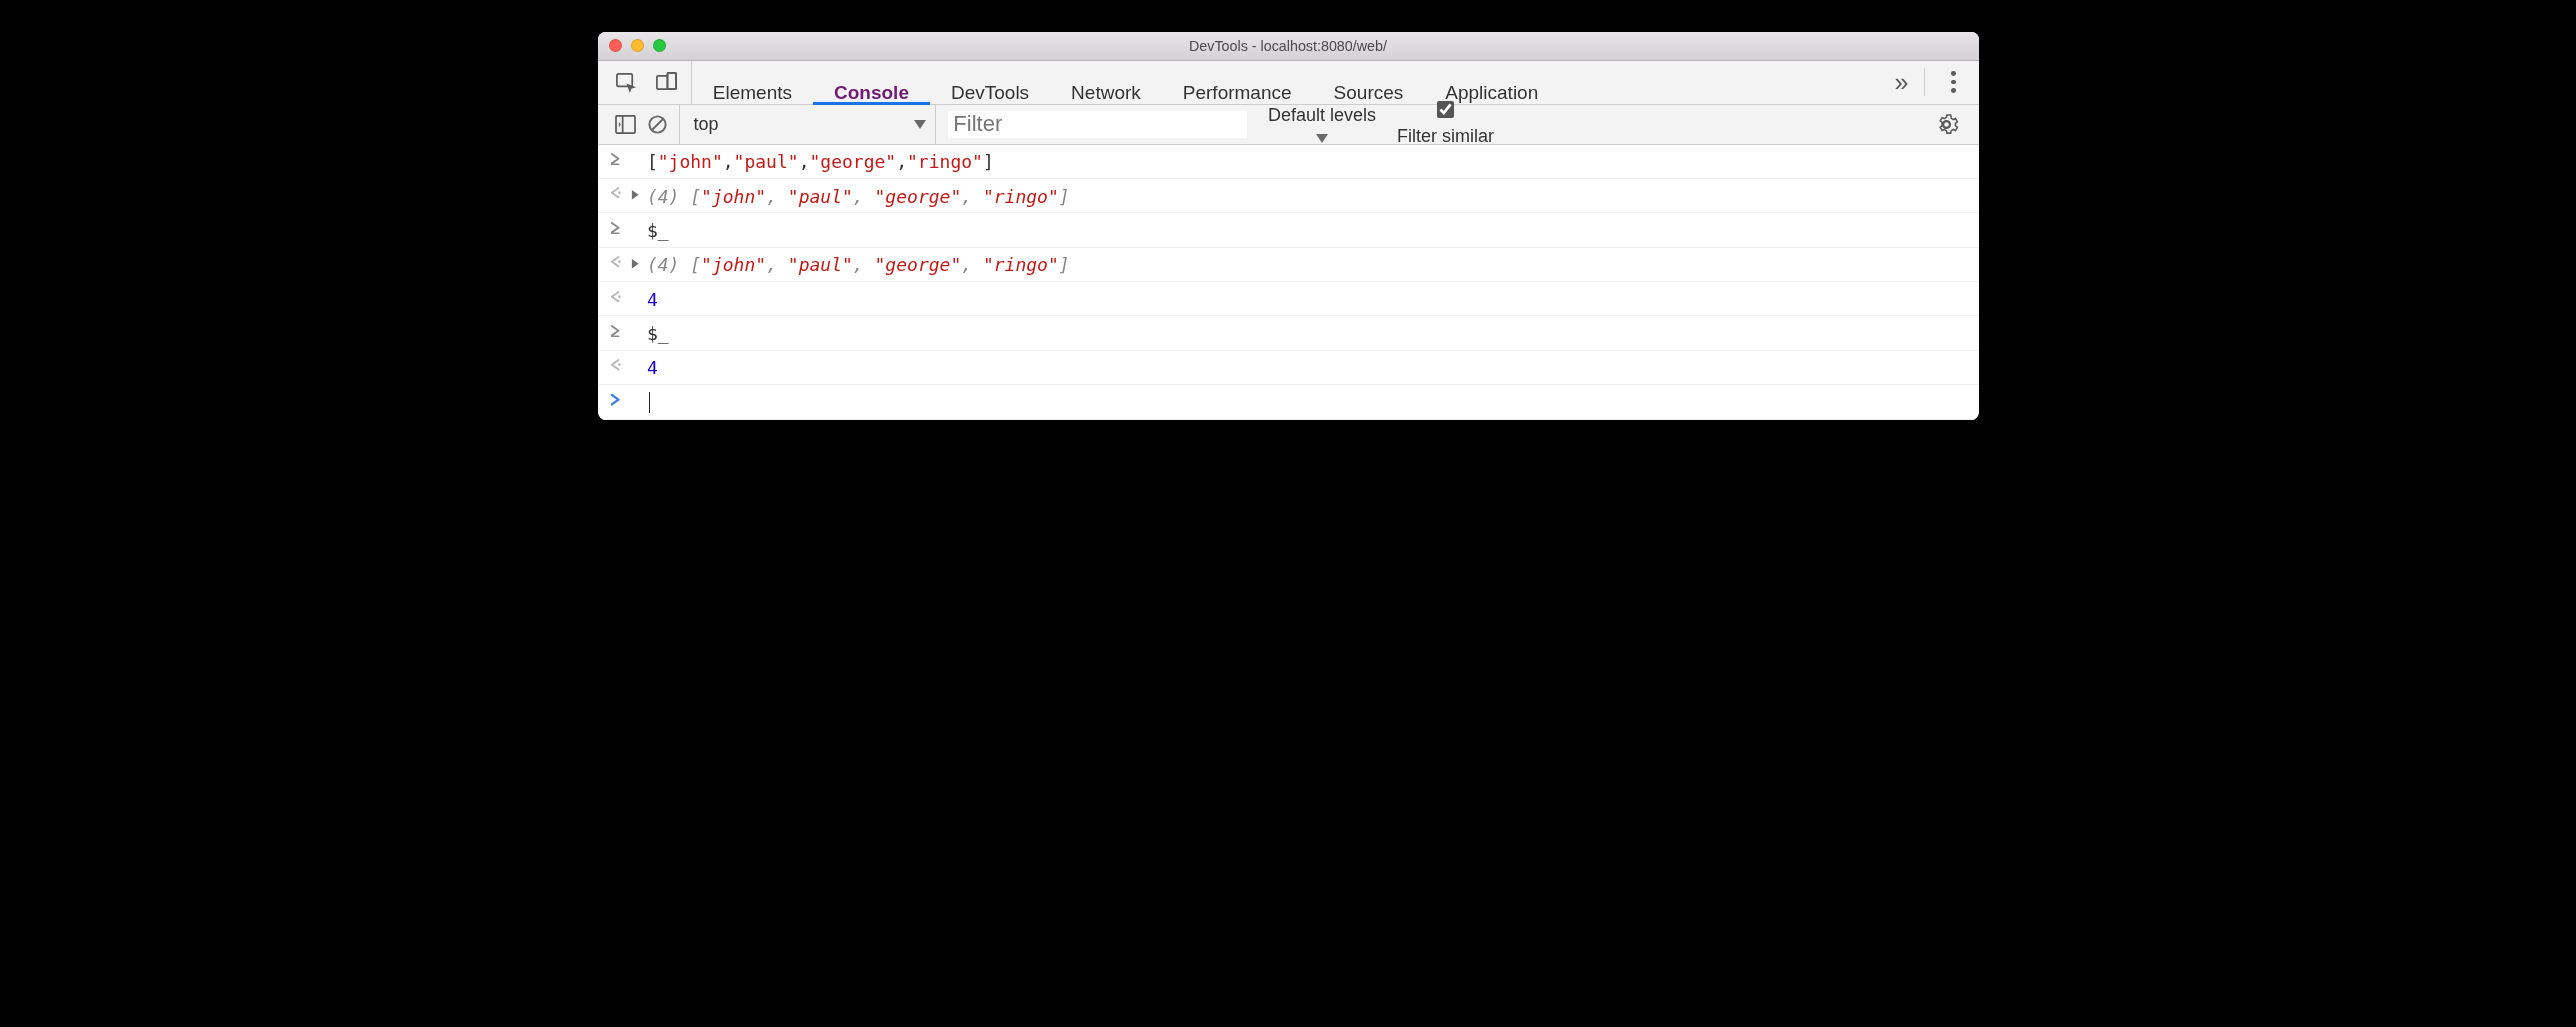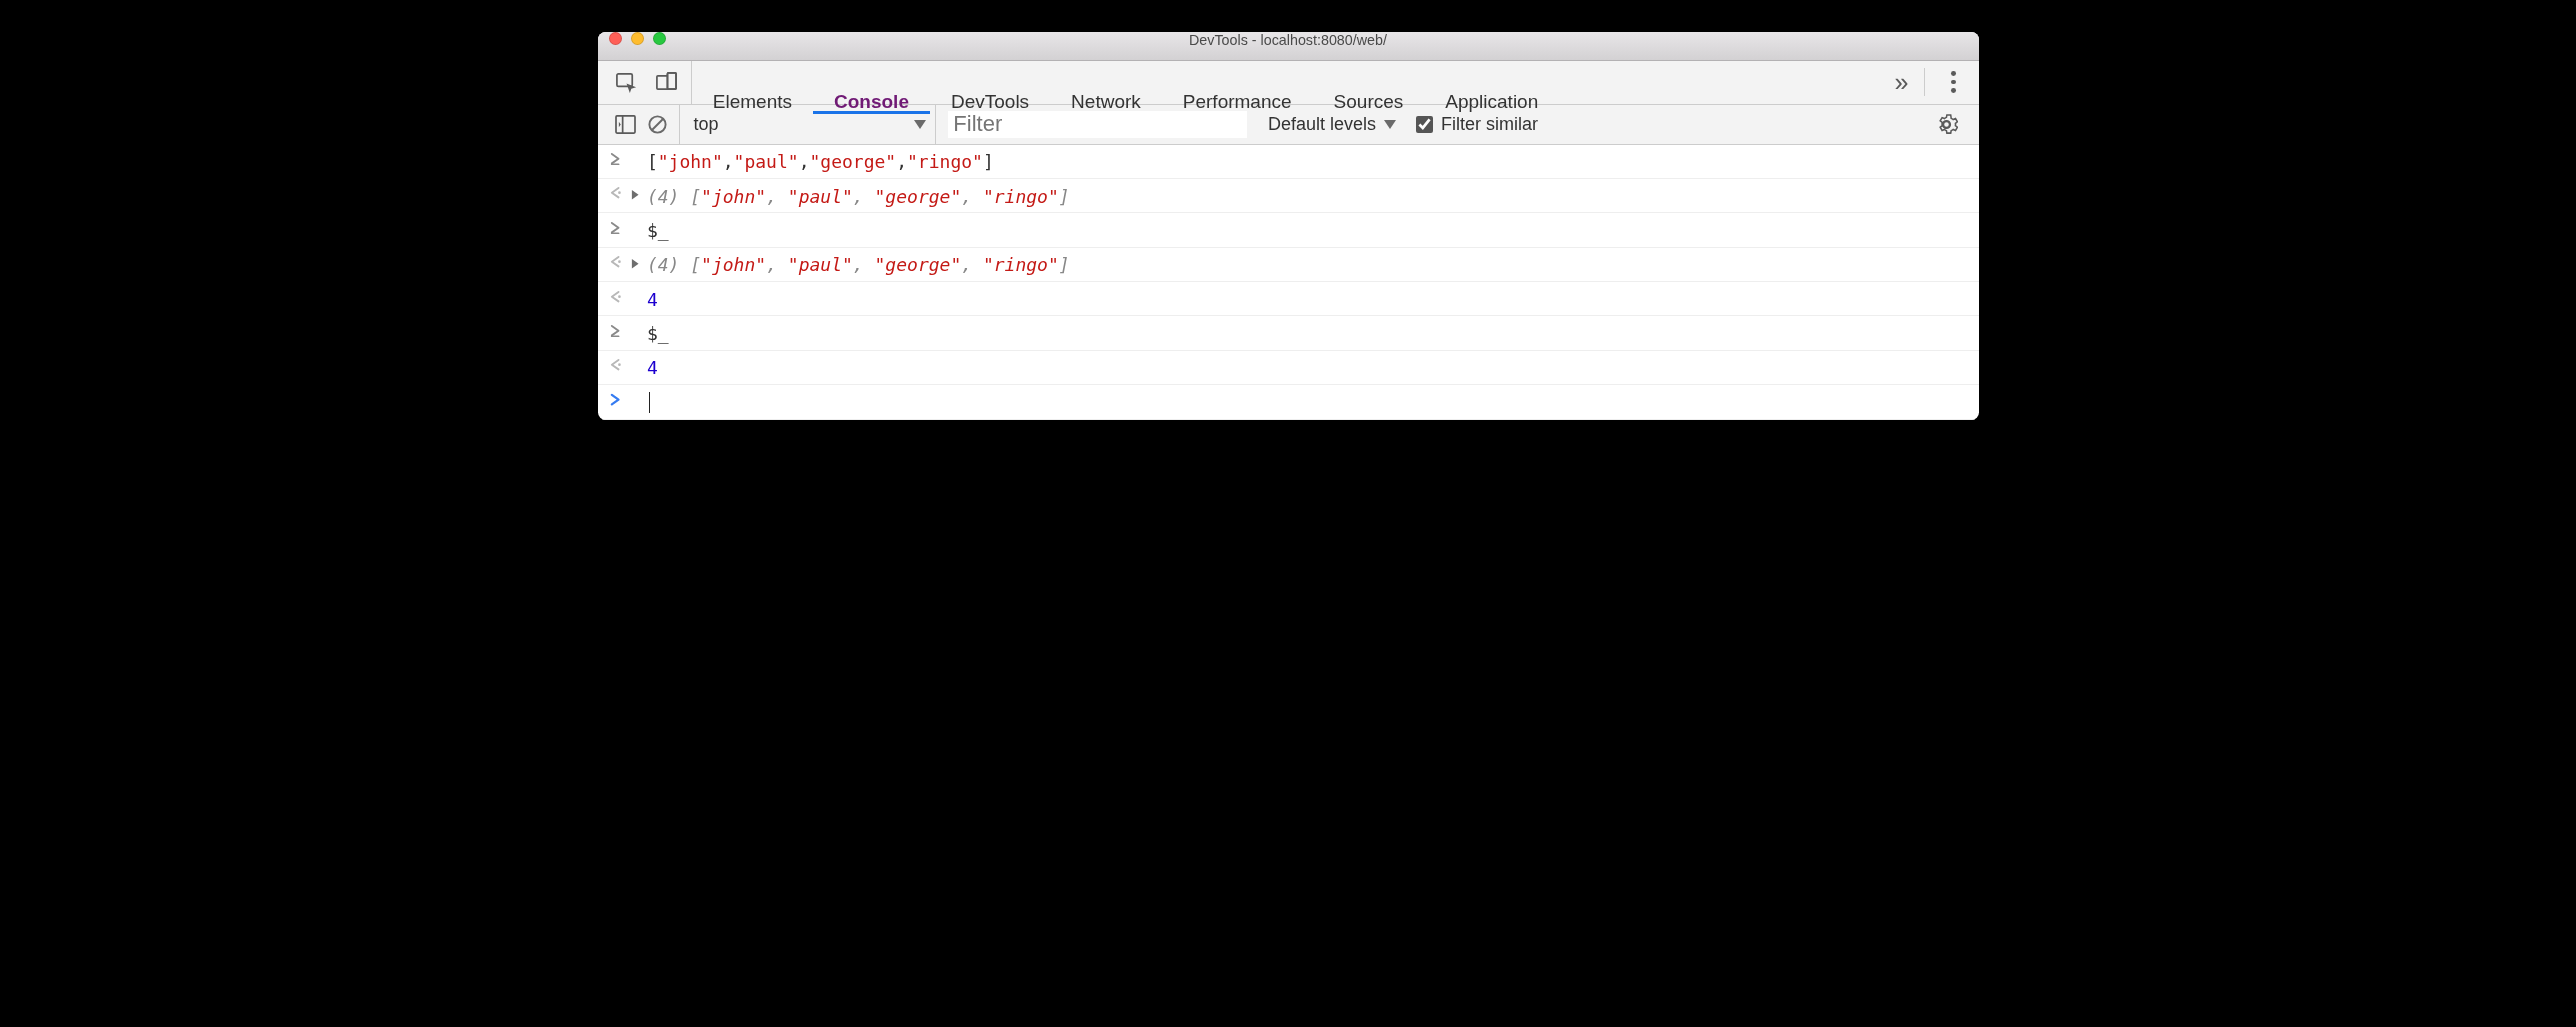--- a/index.html
+++ b/index.html
@@ -20,20 +20,21 @@
     box-shadow: 0 19px 57px rgba(0,0,0,0.6);
     overflow: hidden;
   }
 
   
   .titlebar {
     height: 28.5px;
     background: linear-gradient(#e8e6e8, #d3d1d3);
     border-bottom: 1px solid #b3b1b3;
     display: flex;
+    align-items: center;
     position: relative;
   }
   .traffic {
     display: flex;
     gap: 8.6px;
     padding-left: 11.4px;
   }
   .traffic .dot {
     width: 13.3px; height: 13.3px; border-radius: 50%;
     border: 0.5px solid rgba(0,0,0,0.15);
@@ -67,21 +68,21 @@
   }
   .icon-btn {
     display: inline-flex;
     align-items: center;
     justify-content: center;
     color: #5a5a5a;
     cursor: pointer;
   }
   .tabs {
     display: flex;
-    align-items: center;
+    align-items: flex-end;
     margin-top: 40px;
   }
   .tab {
     display: flex;
     align-items: center;
     padding: 0 21px;
     font-size: 19px;
     color: #333;
     cursor: pointer;
     position: relative;
@@ -150,20 +151,21 @@
     color: #333;
     padding: 0 5.7px;
     outline: none;
   }
   .levels {
     display: flex;
     align-items: center;
     gap: 7.6px;
     padding-left: 9.5px;
     cursor: pointer;
+    flex-direction: column;
   }
   .chk {
     width: 17px; height: 17px;
     accent-color: #555;
   }
   .console-toolbar .spacer { flex: 1; }
 
   
   .console-body {
     font-family: Menlo, Consolas, monospace;

